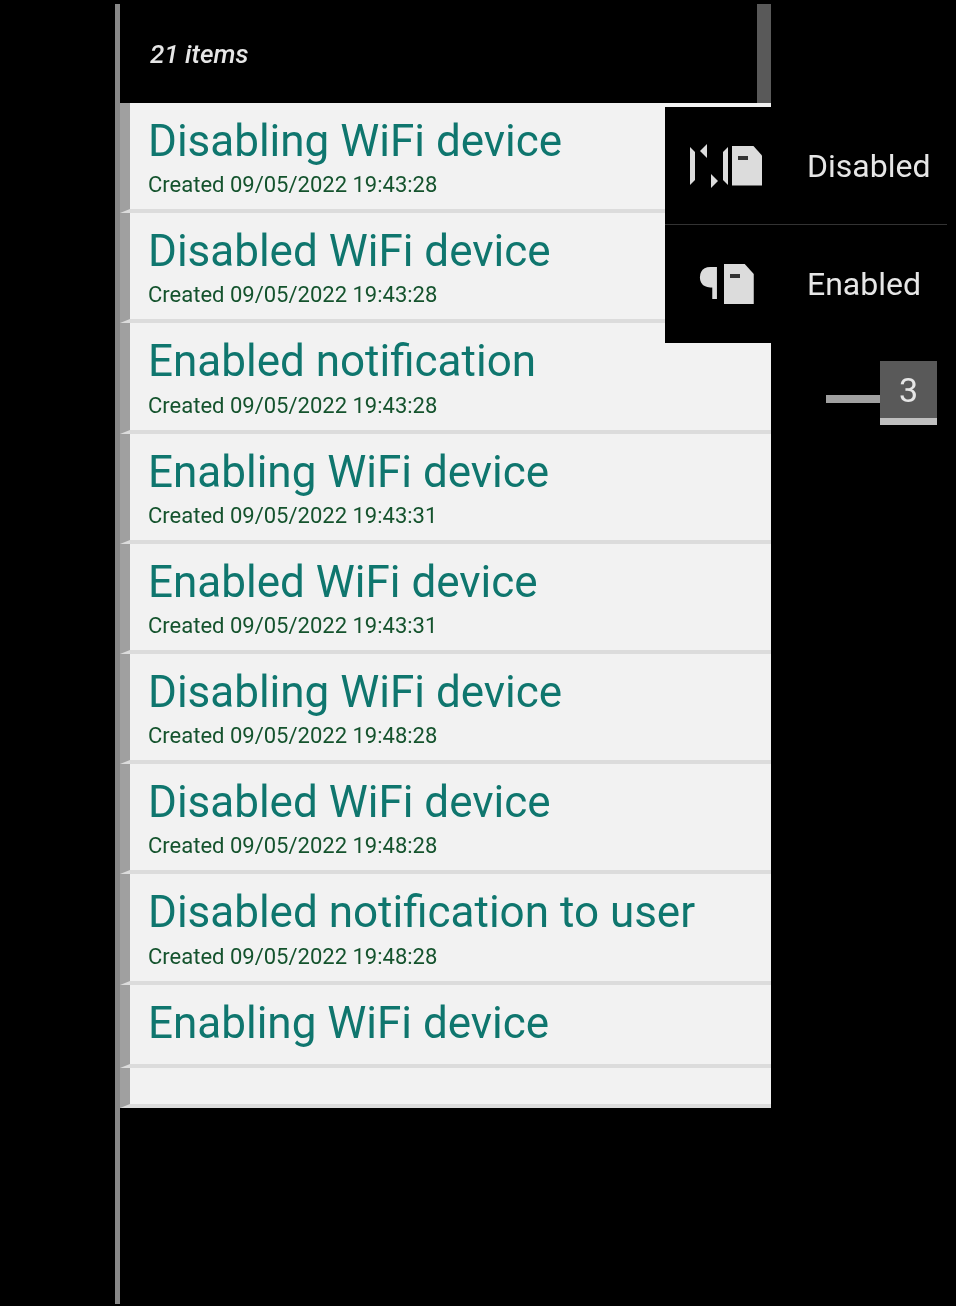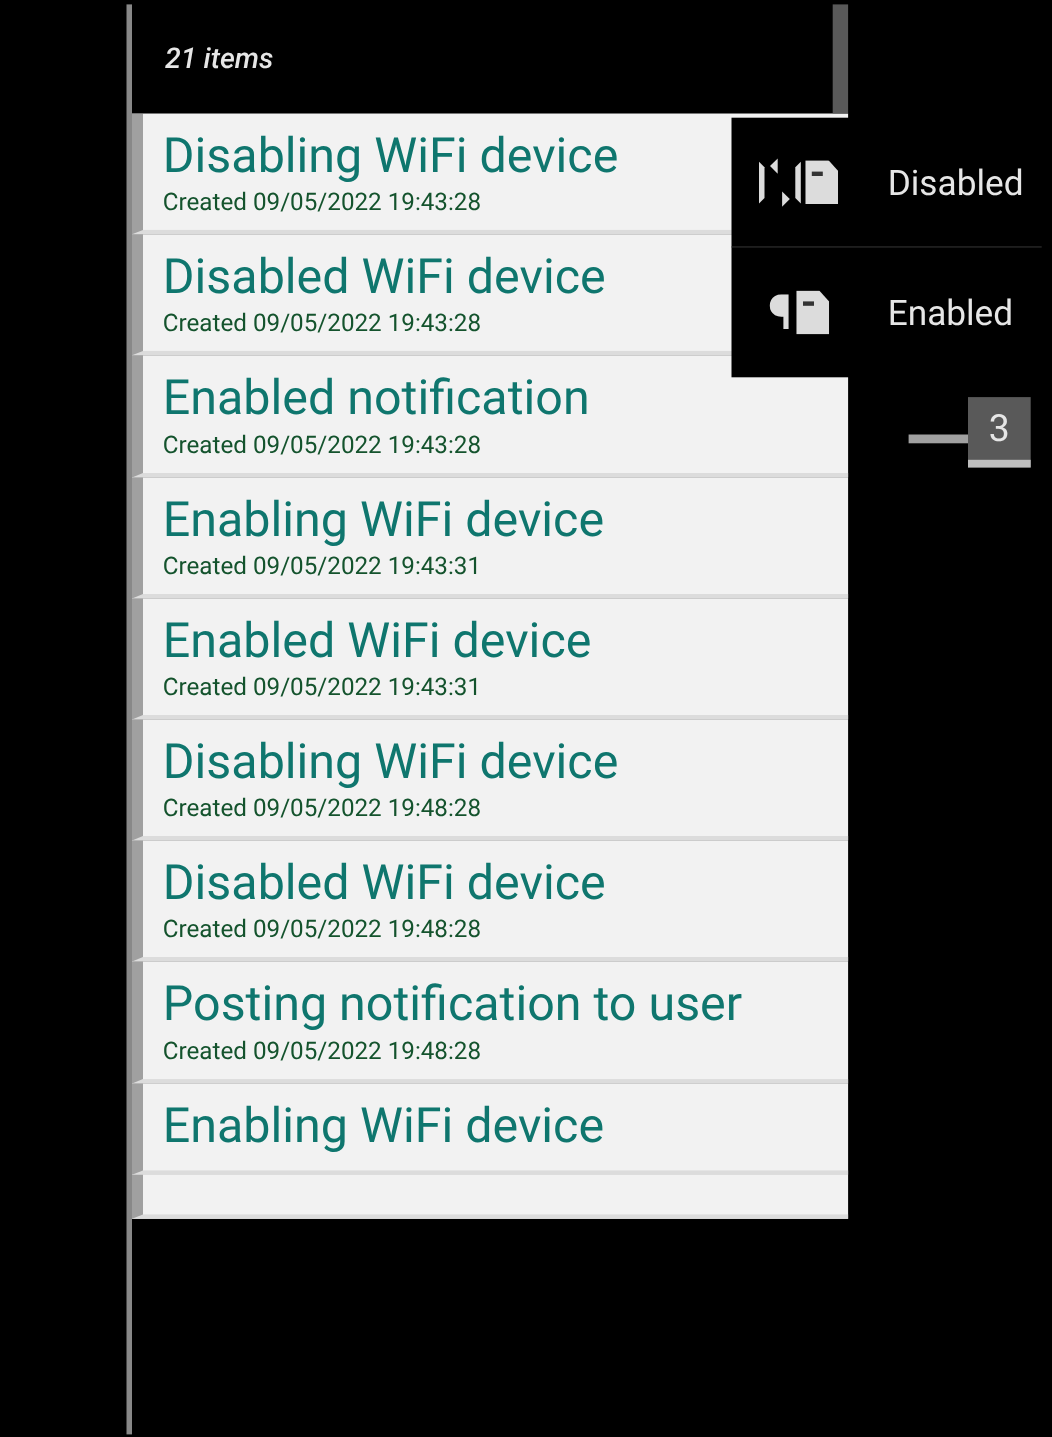--- a/index.html
+++ b/index.html
@@ -218,21 +218,21 @@
     </div>
     <div class="row">
       <div class="row-title">Disabling WiFi device</div>
       <div class="row-sub">Created 09/05/2022 19:48:28</div>
     </div>
     <div class="row">
       <div class="row-title">Disabled WiFi device</div>
       <div class="row-sub">Created 09/05/2022 19:48:28</div>
     </div>
     <div class="row">
-      <div class="row-title">Posting notification to user</div>
+      <div class="row-title">Disabled notification to user</div>
       <div class="row-sub">Created 09/05/2022 19:48:28</div>
     </div>
     <div class="row">
       <div class="row-title">Enabling WiFi device</div>
     </div>
     <div class="row" style="height:40px;"></div>
   </div>
 
   <div class="menu">
     <div class="menu-item">

